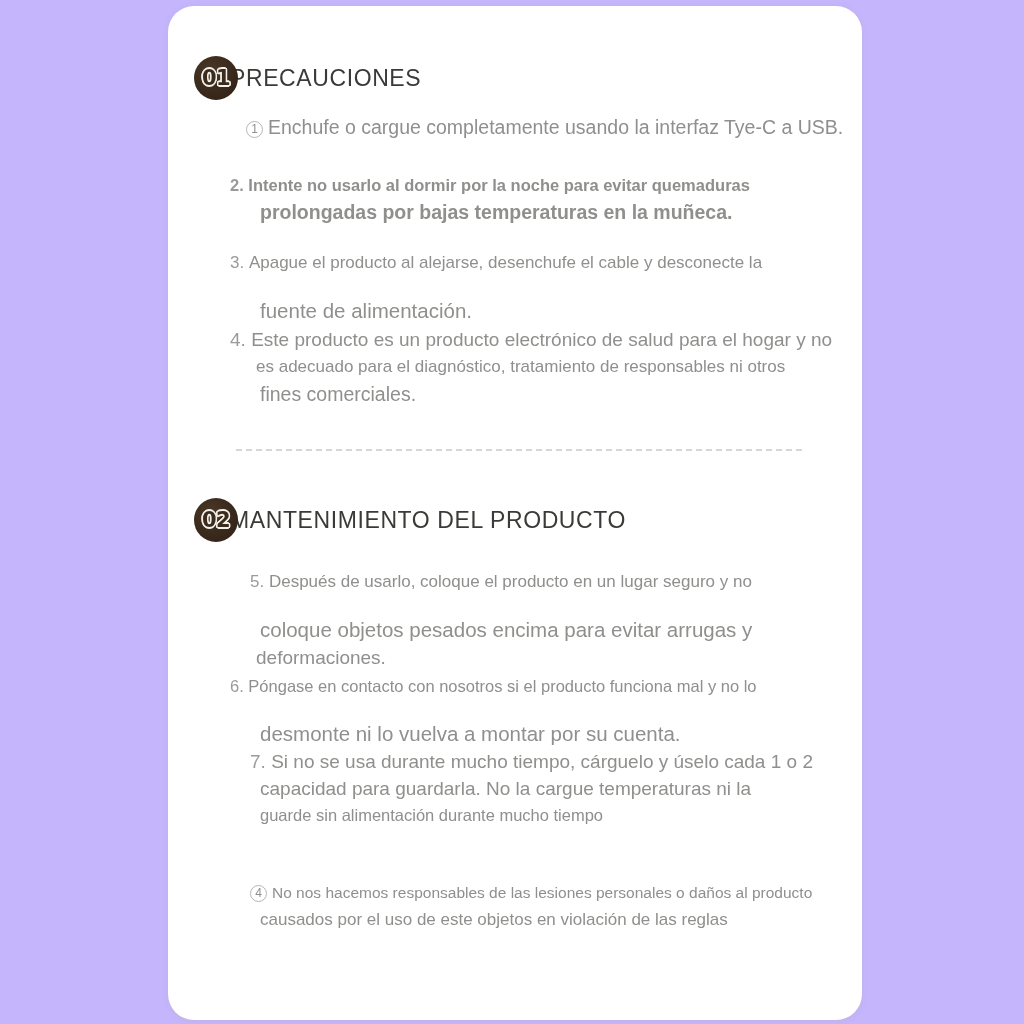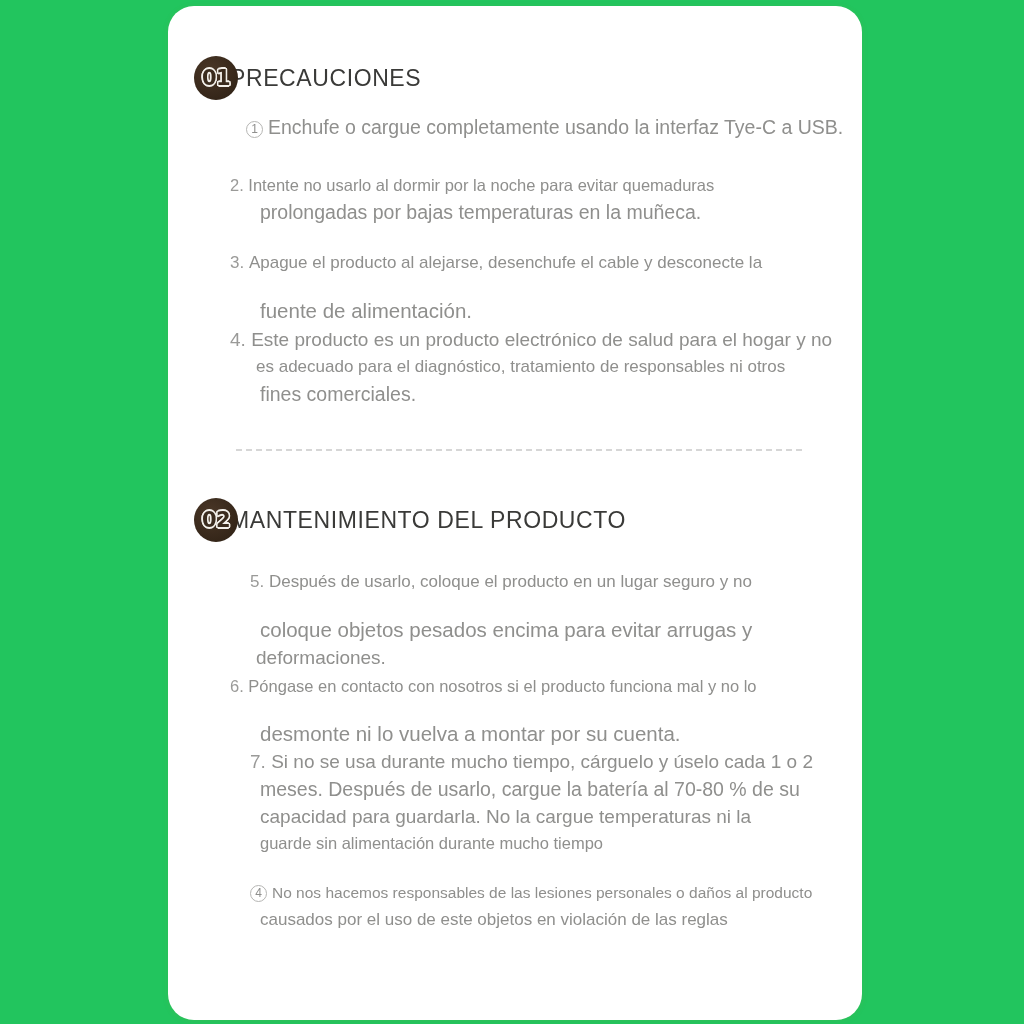--- a/index.html
+++ b/index.html
@@ -11,21 +11,21 @@
     height: 1024px;
     background: #FBCE51;
     font-family: "Liberation Sans", sans-serif;
     overflow: hidden;
   }
 
   .page {
     position: relative;
     width: 1024px;
     height: 1024px;
-    background: #22c55e;
+    background: #c4b5fd;
   }
 
   .card {
     position: absolute;
     left: 168px;
     top: 6px;
     width: 694px;
     height: 1014px;
     background: #FFFFFF;
     border-radius: 26px;
@@ -153,21 +153,21 @@
         <div class="badge">
           <span class="badge-num">01</span>
         </div>
         <div class="section-title">PRECAUCIONES</div>
       </div>
 
       <div class="item" style="top:107px;margin-left:16px;">
         <span class="line s19 ind0"><span class="circ">1</span><span>Enchufe o cargue completamente usando la interfaz Tye-C a USB.</span></span>
       </div>
 
-      <div class="item" style="top:166px;">
+      <div class="item" style="top:166px;font-weight:bold;">
         <span class="line s16 ind0"><span class="marker">2.</span>&nbsp;<span>Intente no usarlo al dormir por la noche para evitar quemaduras</span></span>
         <span class="line s19 ind2">prolongadas por bajas temperaturas en la muñeca.</span>
       </div>
 
       <div class="item" style="top:243px;">
         <span class="line s17 ind0"><span class="marker">3.</span>&nbsp;<span>Apague el producto al alejarse, desenchufe el cable y desconecte la</span></span>
         <span class="line s20 ind2">fuente de alimentación.</span>
       </div>
 
       <div class="item" style="top:320px;">
@@ -191,21 +191,20 @@
         <span class="line s18 ind1">deformaciones.</span>
       </div>
 
       <div class="item" style="top:667px;">
         <span class="line s16 ind0"><span class="marker">6.</span>&nbsp;<span>Póngase en contacto con nosotros si el producto funciona mal y no lo</span></span>
         <span class="line s20 ind2">desmonte ni lo vuelva a montar por su cuenta.</span>
       </div>
 
       <div class="item" style="top:742px;">
         <span class="line s18 ind3"><span class="marker">7.</span>&nbsp;<span>Si no se usa durante mucho tiempo, cárguelo y úselo cada 1 o 2</span></span>
-        <span class="line s19 ind2">meses. Después de usarlo, cargue la batería al 70-80 % de su</span>
         <span class="line s18 ind2">capacidad para guardarla. No la cargue temperaturas ni la</span>
         <span class="line s16 ind2">guarde sin alimentación durante mucho tiempo</span>
       </div>
 
       <div class="item" style="top:874px;">
         <span class="line s15 ind3"><span class="circ">4</span><span>No nos hacemos responsables de las lesiones personales o daños al producto</span></span>
         <span class="line s17 ind2">causados por el uso de este objetos en violación de las reglas</span>
       </div>
 
     </div>

